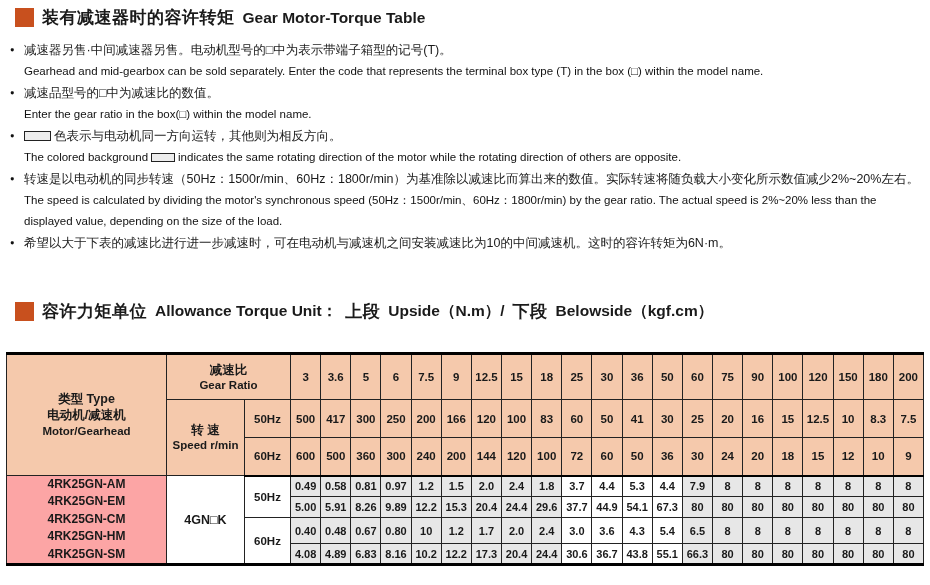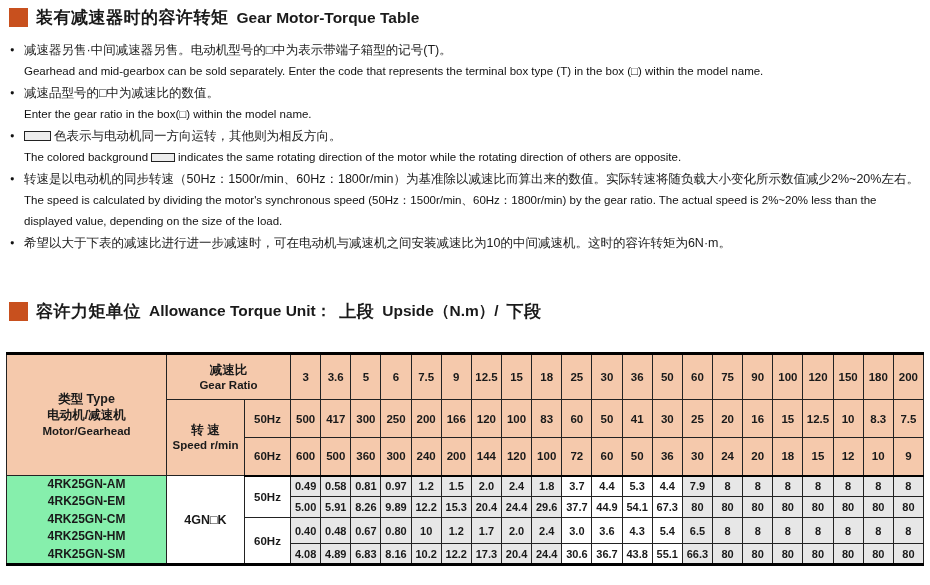--- a/index.html
+++ b/index.html
@@ -1,21 +1,21 @@
 <!DOCTYPE html>
 <html><head>
 <meta charset="utf-8">
 <style>
   *{box-sizing:border-box;margin:0;padding:0}
   html,body{width:930px;height:585px;background:#fff;overflow:hidden}
   body{font-family:"Liberation Sans","DejaVu Sans",sans-serif;color:#1a1a1a}
   .page{width:930px;height:585px;padding:6px 5px 0 5px}
 
   
-  .sec-title{display:flex;align-items:center;gap:8px;margin-left:4px}
+  .sec-title{display:flex;align-items:center;gap:8px;margin-left:10px}
   .sq{width:19px;height:19px;background:#c8501e;flex:0 0 auto}
   .sec-title .zh{font-size:17px;font-weight:700;letter-spacing:.5px;white-space:nowrap}
   .sec-title .en{font-size:15.5px;font-weight:700;white-space:nowrap}
   .sec-title .en.light{font-weight:700}
 
   
   .notes{margin:11px 2px 0 4px}
   .note{position:relative;padding-left:15px;margin-bottom:1px;max-width:912px}
   .note::before{content:"●";position:absolute;left:1px;top:5px;font-size:7.5px;color:#111}
   .note .zh{font-size:12.5px;line-height:21px}
@@ -36,21 +36,21 @@
   tr.r3 td{border-bottom:2px solid #000}
   tbody tr{height:21px}
   td.same{background:#e7e7e7}
   .type-cell div{font-size:12.5px;line-height:16px}
   .type-cell .en-line{font-size:11.5px}
   .two-line .zh-line{font-size:12.5px;line-height:15px}
   .two-line .en-line{font-size:11.5px;line-height:14px}
   td.hdr-num{font-size:11.5px}
   td.hz{font-size:11.5px}
   td.data{font-size:11px}
-  td.models-cell{background:#86efac}
+  td.models-cell{background:#fca5a5}
   .models-cell div{font-size:12px;line-height:17.4px;font-weight:700}
   td.gearhead-cell{font-size:12.5px}
 </style>
 </head>
 <body>
 
 <div class="page">
 
   <div class="sec-title">
     <span class="sq"></span>
@@ -80,20 +80,21 @@
     </div>
   </div>
 
   <div class="sec-title sec2">
     <span class="sq"></span>
     <span class="zh">容许力矩单位</span>
     <span class="en light">Allowance Torque Unit：</span>
     <span class="zh">上段</span>
     <span class="en light">Upside（N.m）/</span>
     <span class="zh">下段</span>
+    <span class="en light">Belowside（kgf.cm）</span>
   </div>
 
   <table>
     <colgroup>
       <col style="width:160px">
         <col style="width:78px">
         <col style="width:46px">
       <col>
         <col>
         <col>

